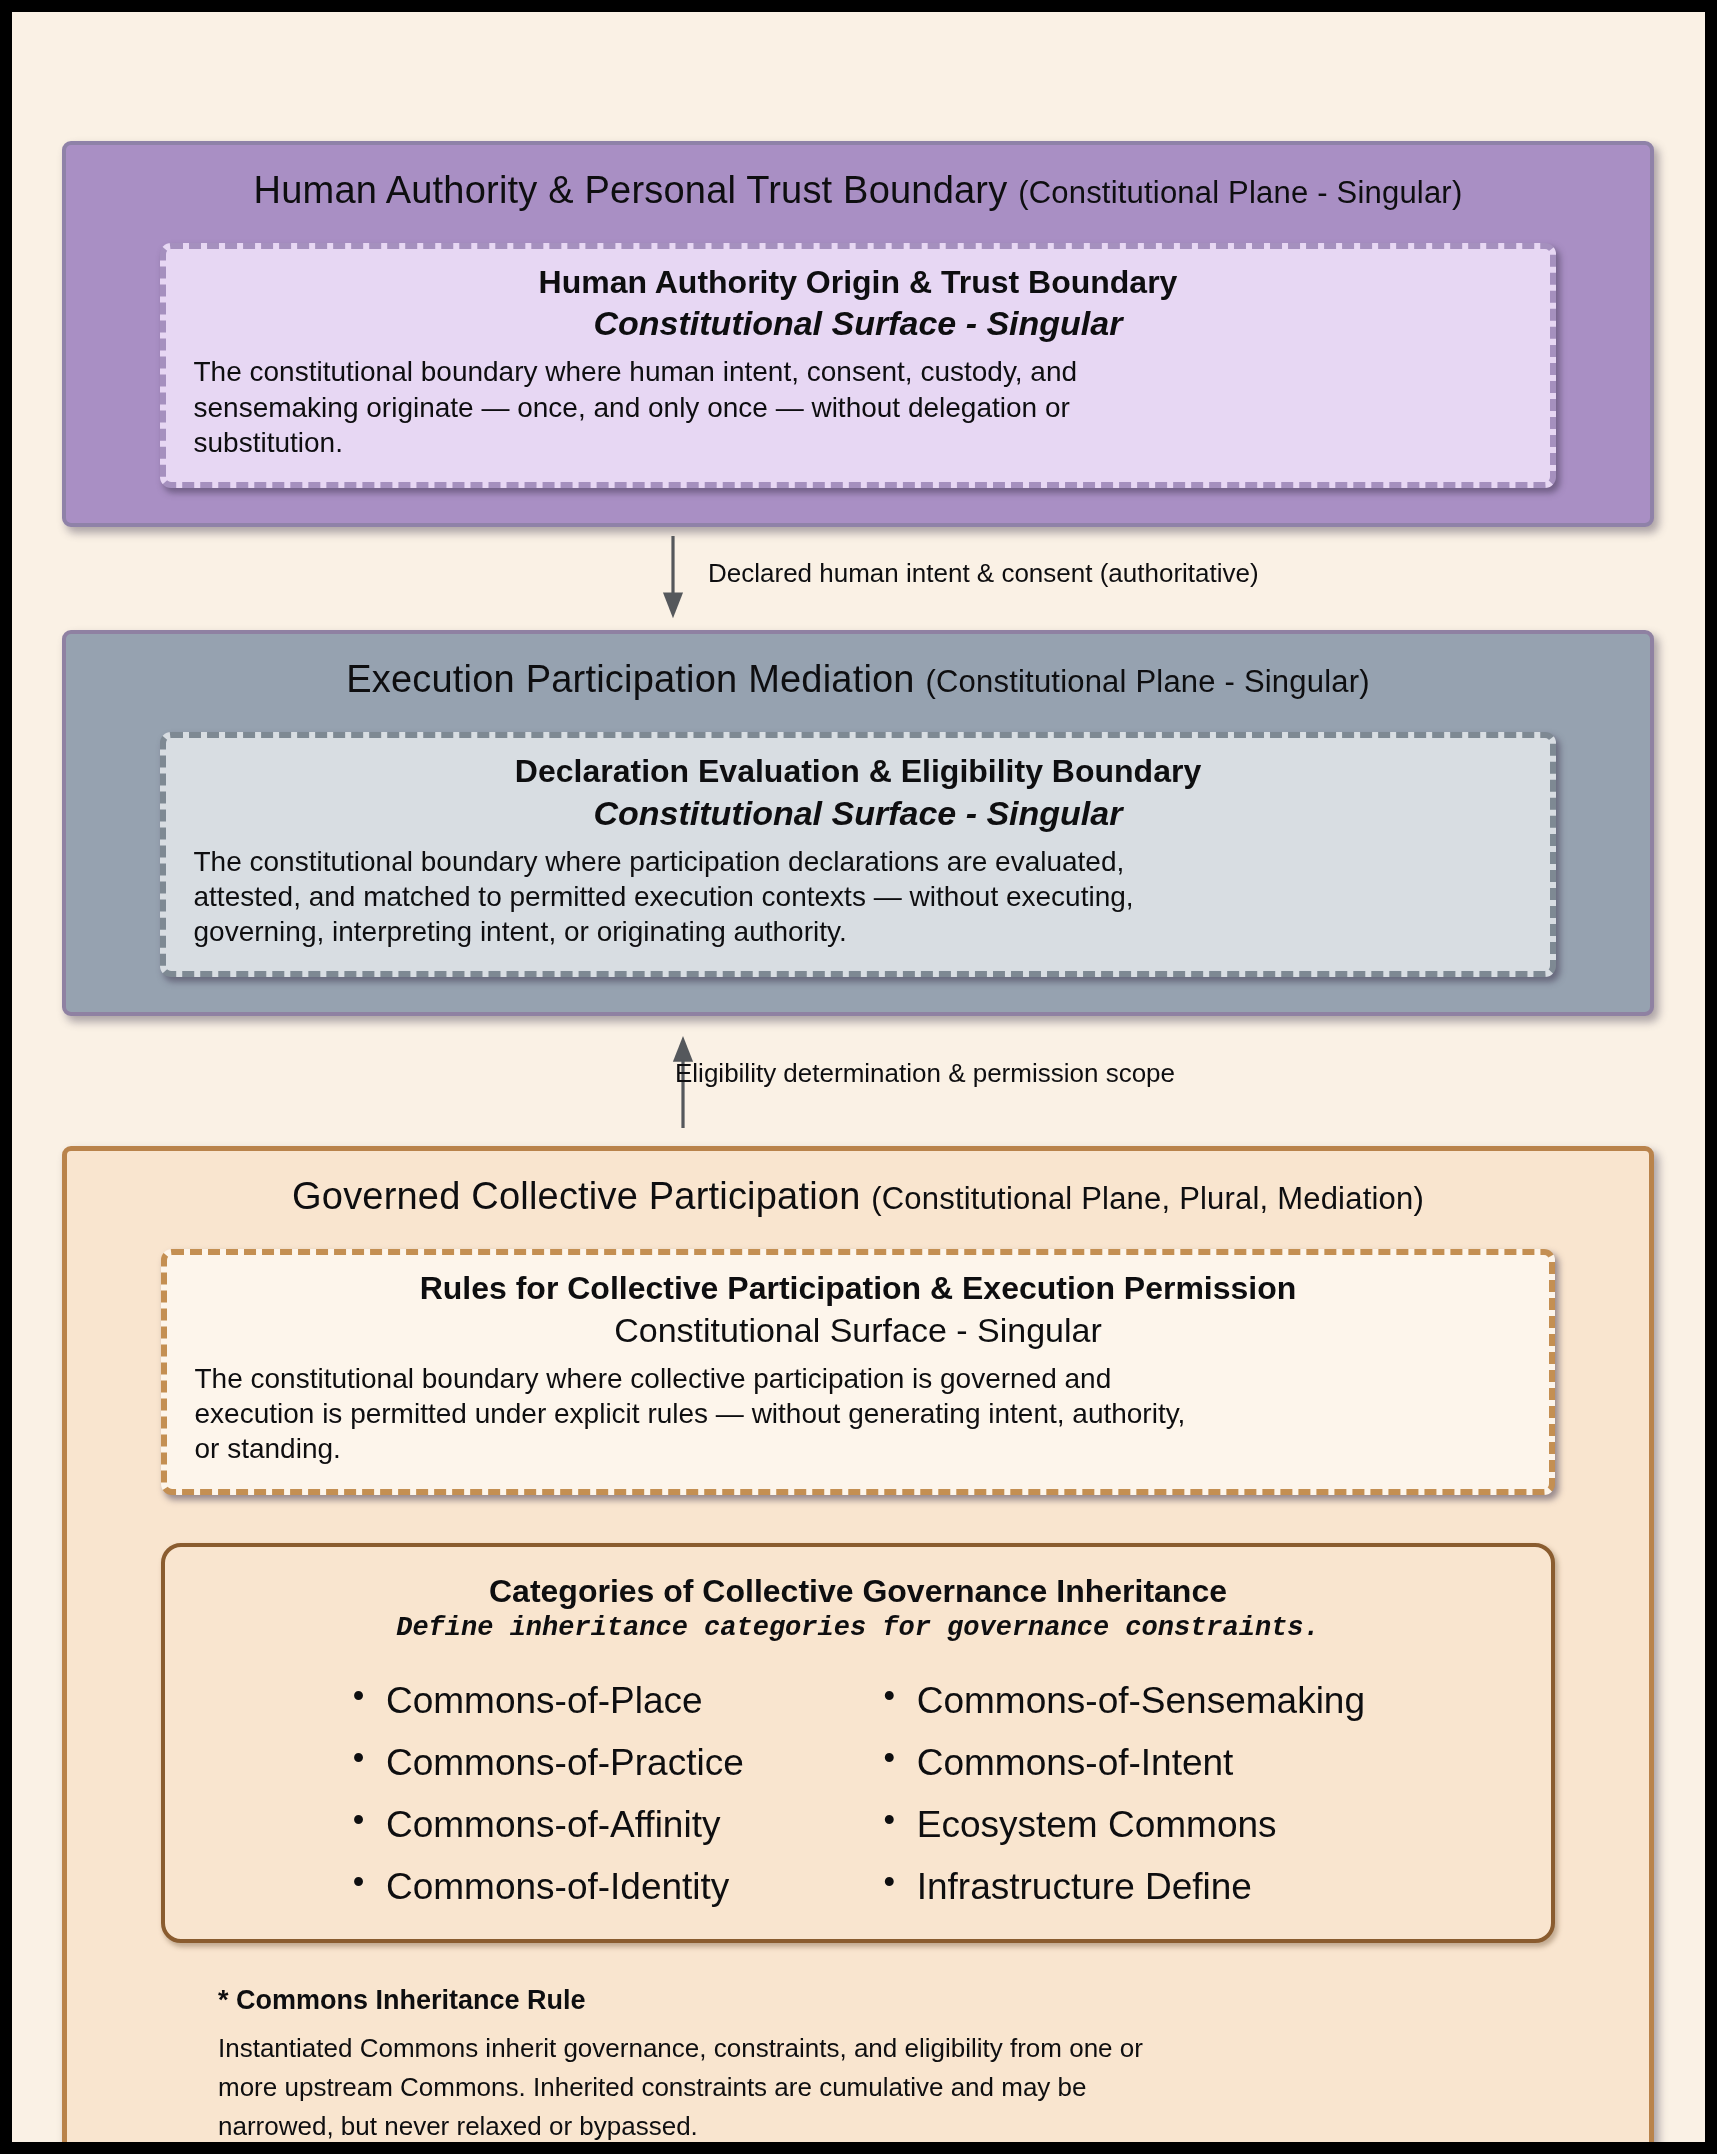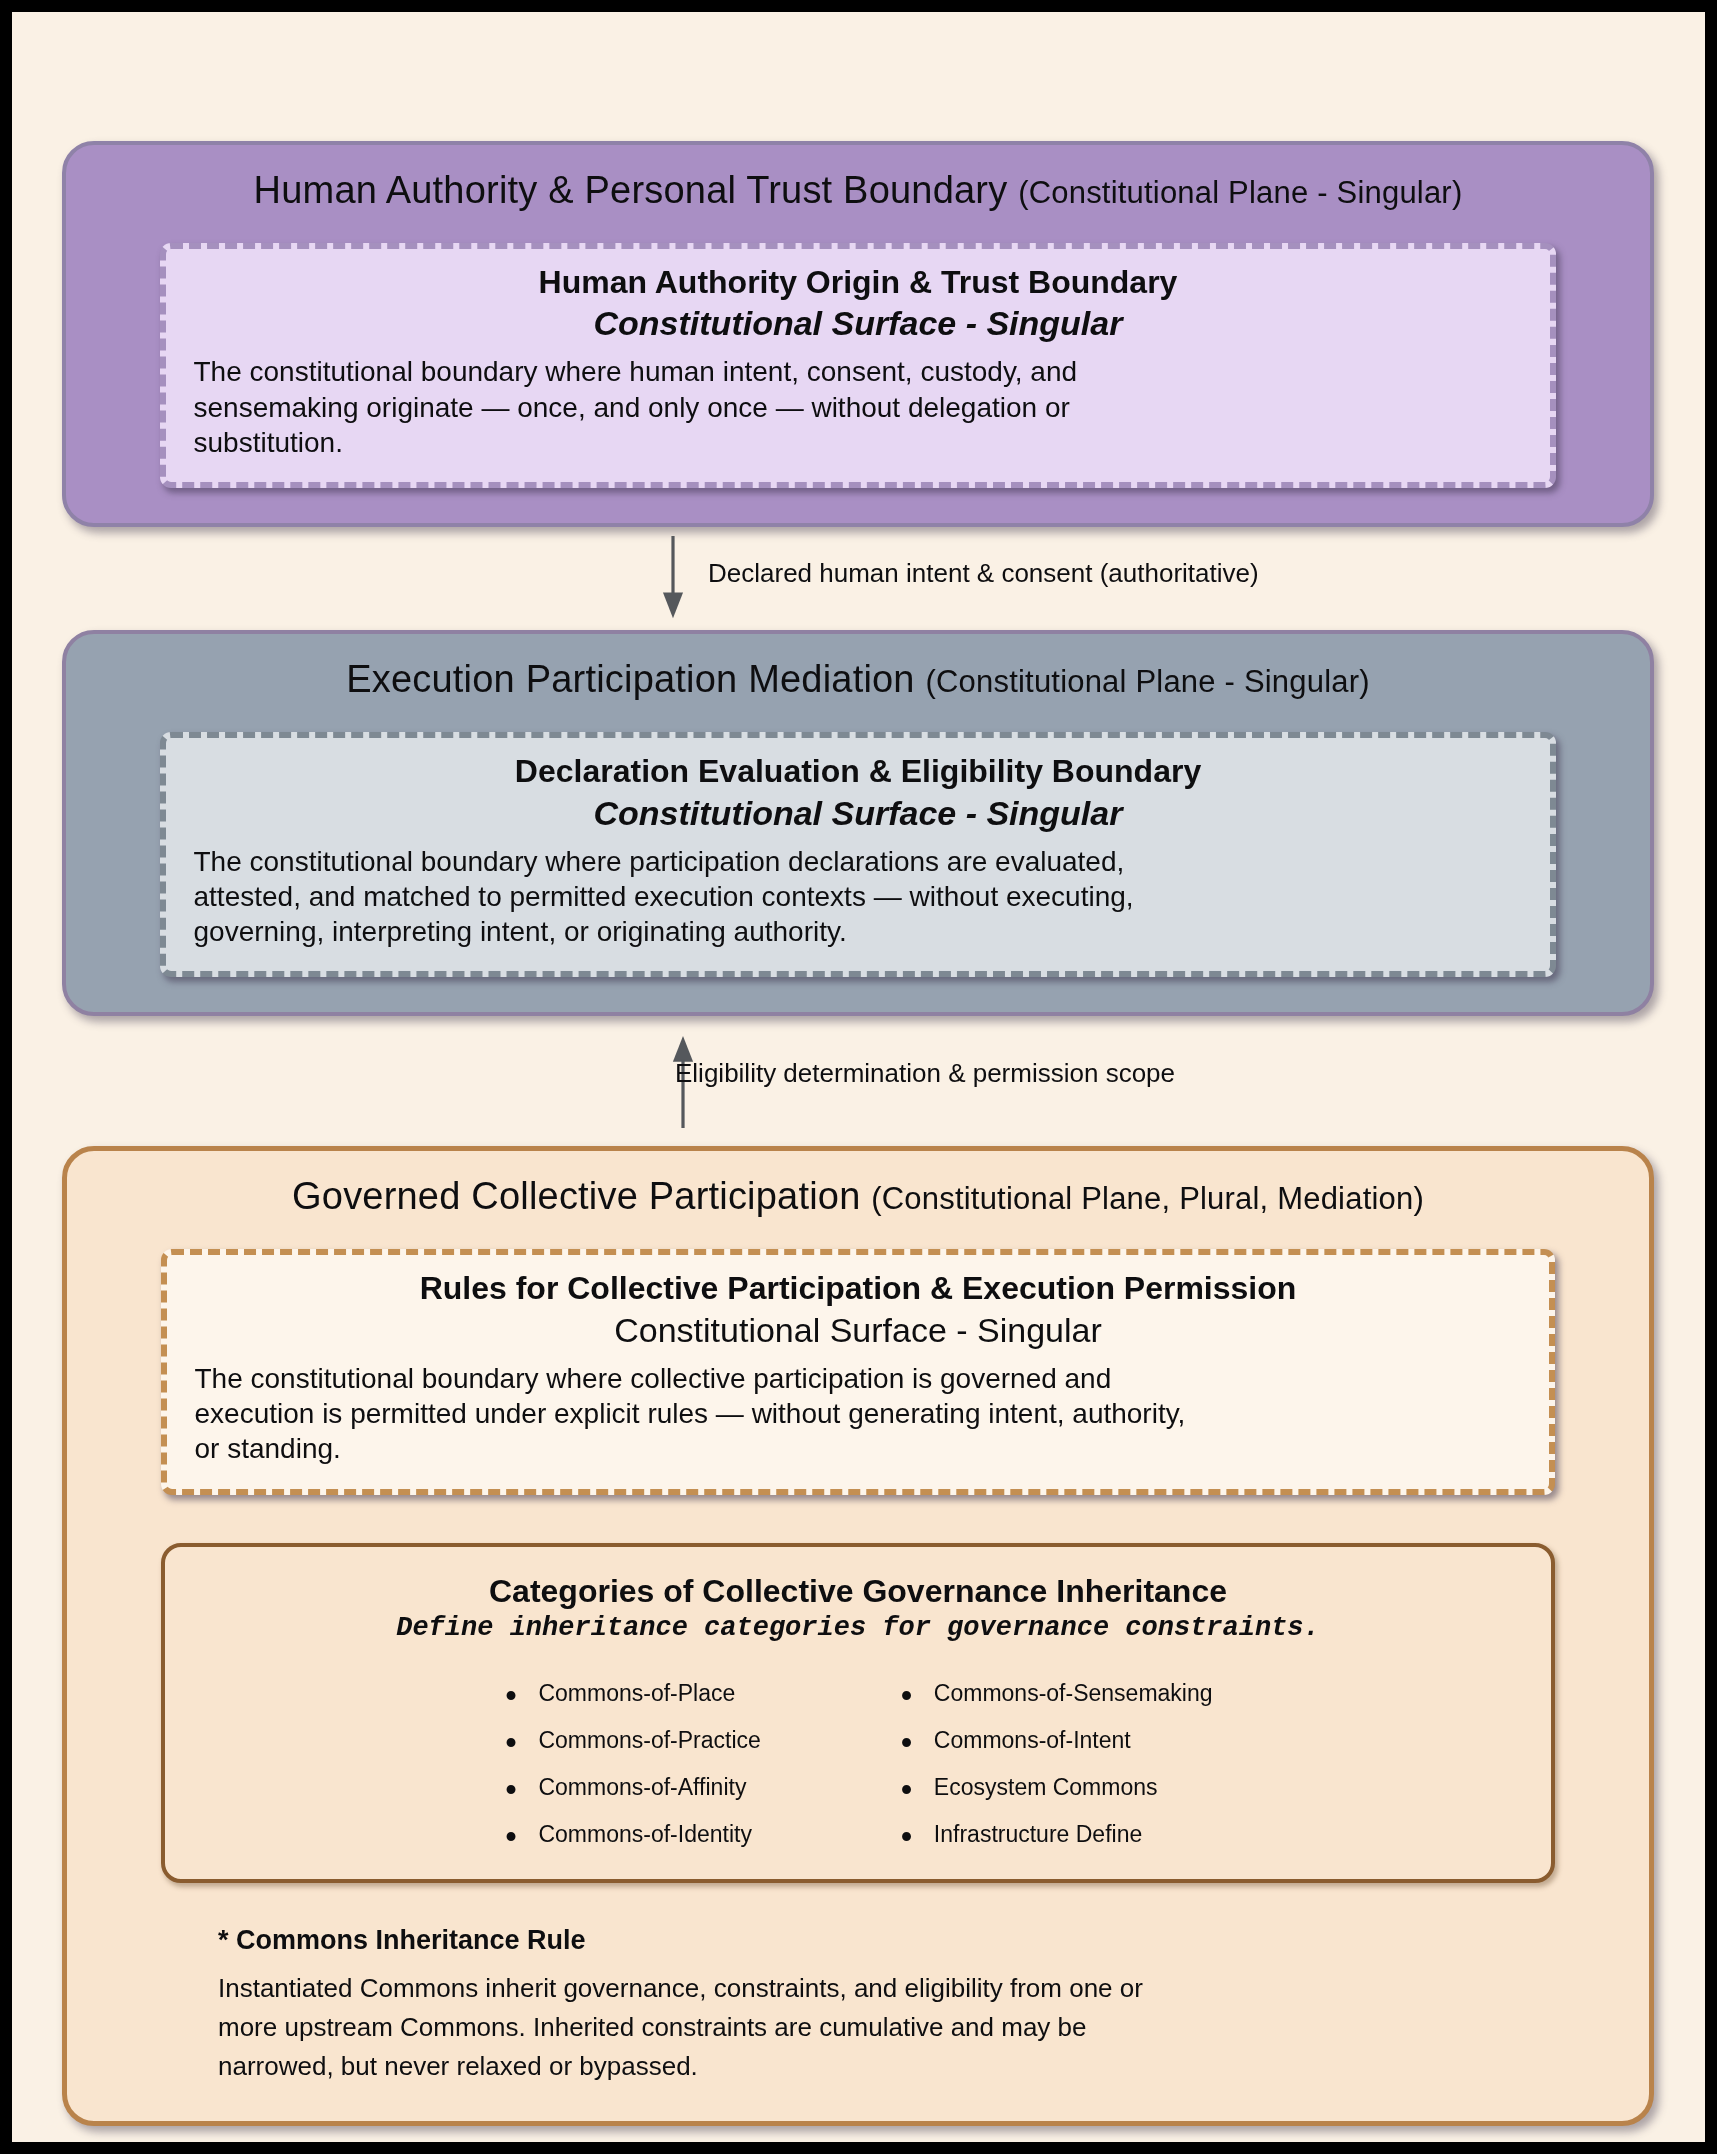--- a/index.html
+++ b/index.html
@@ -18,21 +18,21 @@
   .canvas{
     width:1717px;height:2154px;box-sizing:border-box;
     border:12px solid #000;
     background:var(--background);
     font-family:"Liberation Sans", sans-serif;
     color:var(--text);
     position:relative;overflow:hidden;
   }
   .plane{
     margin-left:50px;margin-right:51px;
-    border-radius:32px;box-sizing:border-box;
+    border-radius:9px;box-sizing:border-box;
     padding:24px 37px 35px 37px;
     box-shadow:4.6px 5.5px 8.3px rgba(80,70,90,0.45);
   }
   .plane1{margin-top:129px;background:var(--plane1-fill);border:4.6px solid var(--plane1-border);}
   .plane2{background:var(--plane2-fill);border:4.6px solid var(--plane2-border);}
   .plane3{background:var(--plane3-fill);border:5.5px solid var(--plane3-border);}
   .plane-title{font-size:38px;text-align:center;margin-bottom:31px;letter-spacing:0.2px;}
   .plane-title .suffix{font-size:31px;}
   .surface{
     margin:22px 57px 0 57px;border-radius:11px;box-sizing:border-box;
@@ -61,21 +61,21 @@
     margin:48px 57px 0 57px;border-radius:20px;box-sizing:border-box;
     background:var(--plane3-fill);border:4.6px solid var(--categories-border);
     padding:26px 27.5px 27.5px 27.5px;
     box-shadow:2.8px 3.7px 5.5px rgba(90,60,30,0.35);
   }
   .categories-title{font-size:32px;font-weight:bold;text-align:center;}
   .categories-subtitle{font-size:27px;font-weight:bold;font-style:italic;text-align:center;margin-top:3.7px;font-family:Liberation Mono, monospace;}
   .categories-cols{display:flex;justify-content:center;gap:138px;margin-top:37px;}
   .categories ul{list-style:none;margin:0;padding:0;}
   .categories li{
-    font-size:23px;margin:0 0 20px 0;padding-left:35px;position:relative;
+    font-size:37px;margin:0 0 20px 0;padding-left:35px;position:relative;
   }
   .categories li:last-child{margin-bottom:3.7px;}
   .categories li::before{content:"\2022";position:absolute;left:1.8px;top:-2.8px;font-size:33px;}
   .footnote{margin:42px 55px 0 114px;}
   .footnote-title{font-size:27px;font-weight:bold;}
   .footnote-text{font-size:26px;line-height:1.5;margin-top:13px;max-width:932px;}
   .page-footer{margin-top:16.5px;text-align:right;padding-right:75px;font-size:27px;}
 </style>
 </head>
 <body>

